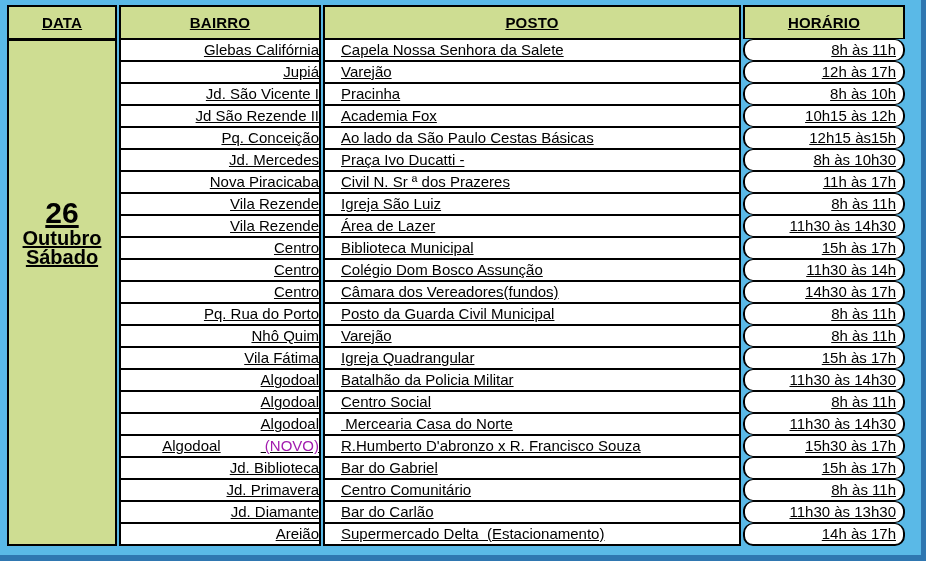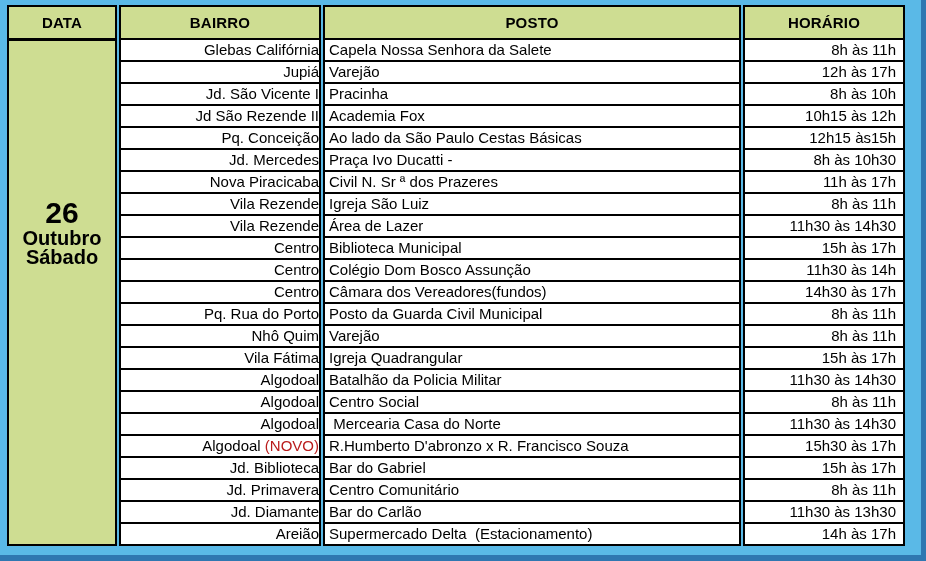--- a/index.html
+++ b/index.html
@@ -5,20 +5,21 @@
   html,body{margin:0;padding:0;}
   body{font-family:"Liberation Sans","DejaVu Sans",sans-serif;}
   .screen{
     position:relative;
     width:926px;height:561px;
     background:#5ab9e7;
     box-shadow:inset -5px -6px 0 #2f77b1;
     box-sizing:border-box;
     padding:5px 0 0 5px;
     overflow:hidden;
+    text-decoration:underline;
   }
   table.sched{
     border-collapse:separate;
     border-spacing:2px 0;
     table-layout:fixed;
   }
   col.c-data{width:110px;}
   col.c-bairro{width:202px;}
   col.c-posto{width:418px;}
   col.c-horario{width:162px;}
@@ -48,23 +49,23 @@
   td.date-cell{
     background:#cedd92;
     border-width:2px;
     vertical-align:top;
     text-align:center;
     margin-top:44px;
   }
   .date-day{font-size:30px;font-weight:bold;line-height:32px;padding-top:156px;}
   .date-month,.date-weekday{font-size:20px;font-weight:bold;line-height:19px;}
   td.bairro{text-align:right;padding-left:8px;white-space:pre;}
-  td.posto{text-align:left;padding-left:4px;white-space:pre;}
-  td.horario{text-align:right;padding-right:7px;}
-  .novo{color:#b91c1c;}
+  td.posto{text-align:left;padding-left:16px;white-space:pre;}
+  td.horario{text-align:right;padding-right:7px;border-radius:10px;}
+  .novo{color:#a21caf;margin-left:40px;}
 </style>
 </head>
 <body>
 
 <div class="screen">
   <table class="sched">
     <colgroup>
       <col class="c-data">
         <col class="c-bairro">
         <col class="c-posto">

